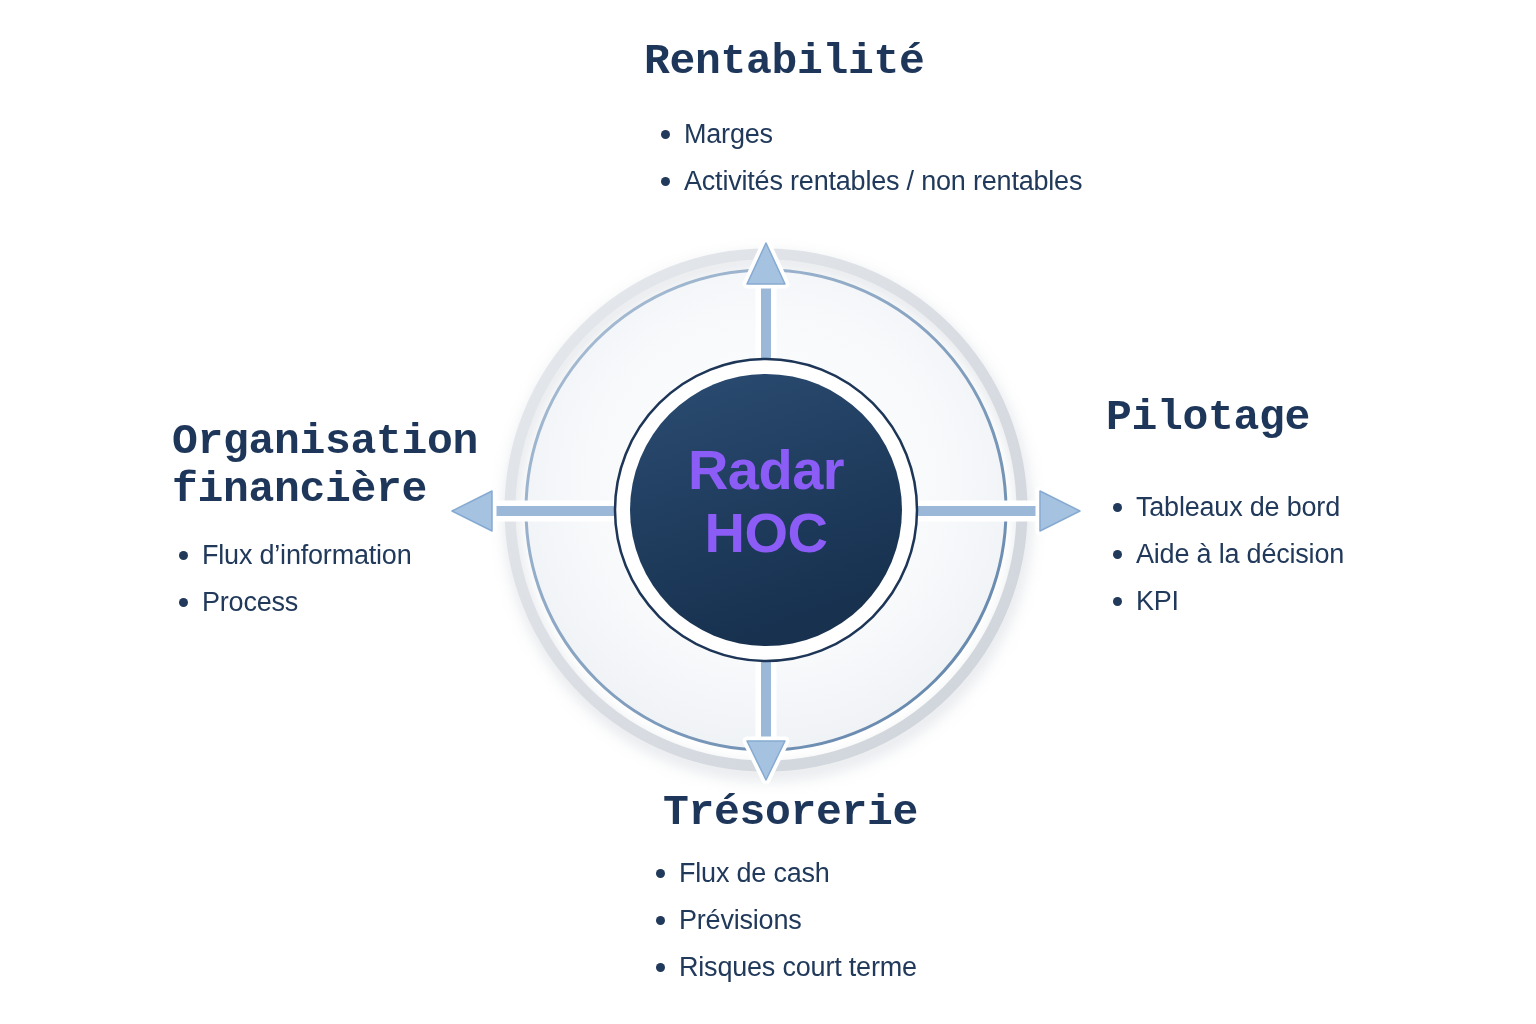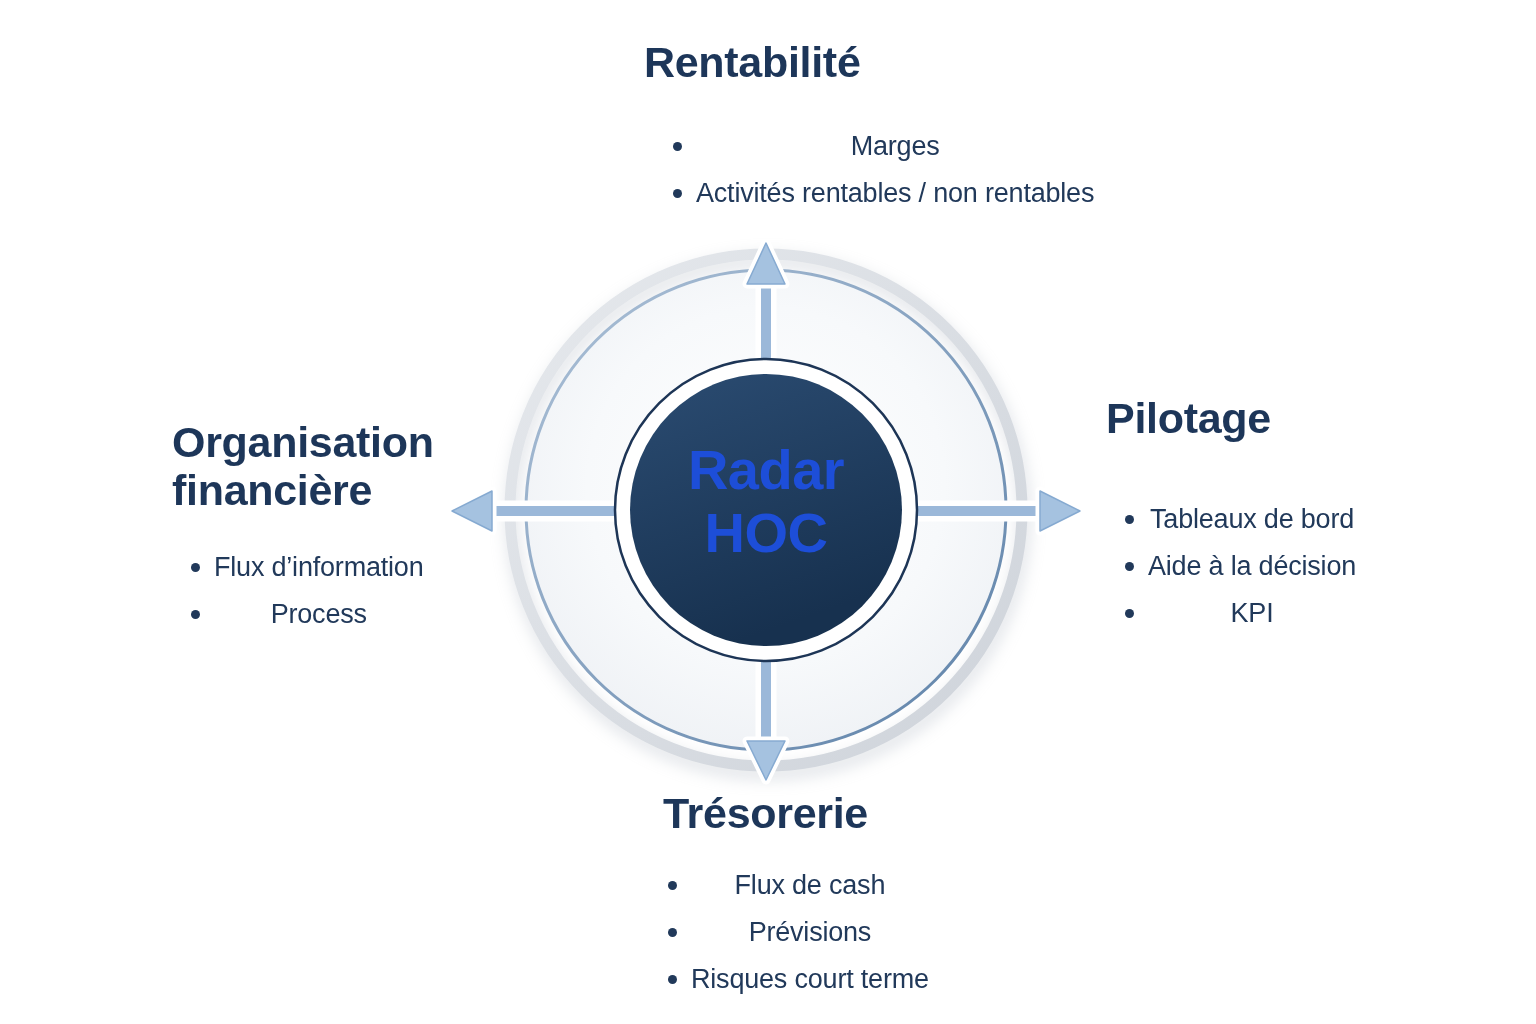--- a/index.html
+++ b/index.html
@@ -18,29 +18,29 @@
     z-index: 1;
   }
   .txt { position: absolute; z-index: 2; }
   .section-title {
     font-size: 43px;
     font-weight: 700;
     color: #1d3659;
     line-height: 48px;
     letter-spacing: -0.3px;
     white-space: pre-line;
+    font-family: Liberation Mono, monospace;
   }
   .bullets {
     list-style: none;
-    margin: 16px; padding: 0;
+    margin: 4px; padding: 0;
     font-size: 27px;
     color: #21395a;
     line-height: 47px;
     letter-spacing: -0.2px;
-    text-align: center;
   }
   .bullets li {
     position: relative;
     padding-left: 25px;
     white-space: nowrap;
   }
   .bullets li .dot {
     position: absolute;
     left: 2px; top: 19px;
     width: 9px; height: 9px;
@@ -48,21 +48,21 @@
     background: #21395a;
   }
   .center-label {
     position: absolute;
     left: 626px; top: 438px;
     width: 280px;
     z-index: 3;
     text-align: center;
     font-size: 56px;
     font-weight: 700;
-    color: #1d4ed8;
+    color: #8b5cf6;
     line-height: 63px;
     letter-spacing: -0.5px;
   }
   
   .sec-top-title    { left: 644px; top: 38px; }
   .sec-top-list     { left: 655px; top: 107px; }
   .sec-left-title   { left: 172px; top: 418px; width: 270px; }
   .sec-left-list    { left: 173px; top: 528px; }
   .sec-right-title  { left: 1106px; top: 394px; }
   .sec-right-list   { left: 1107px; top: 480px; }

